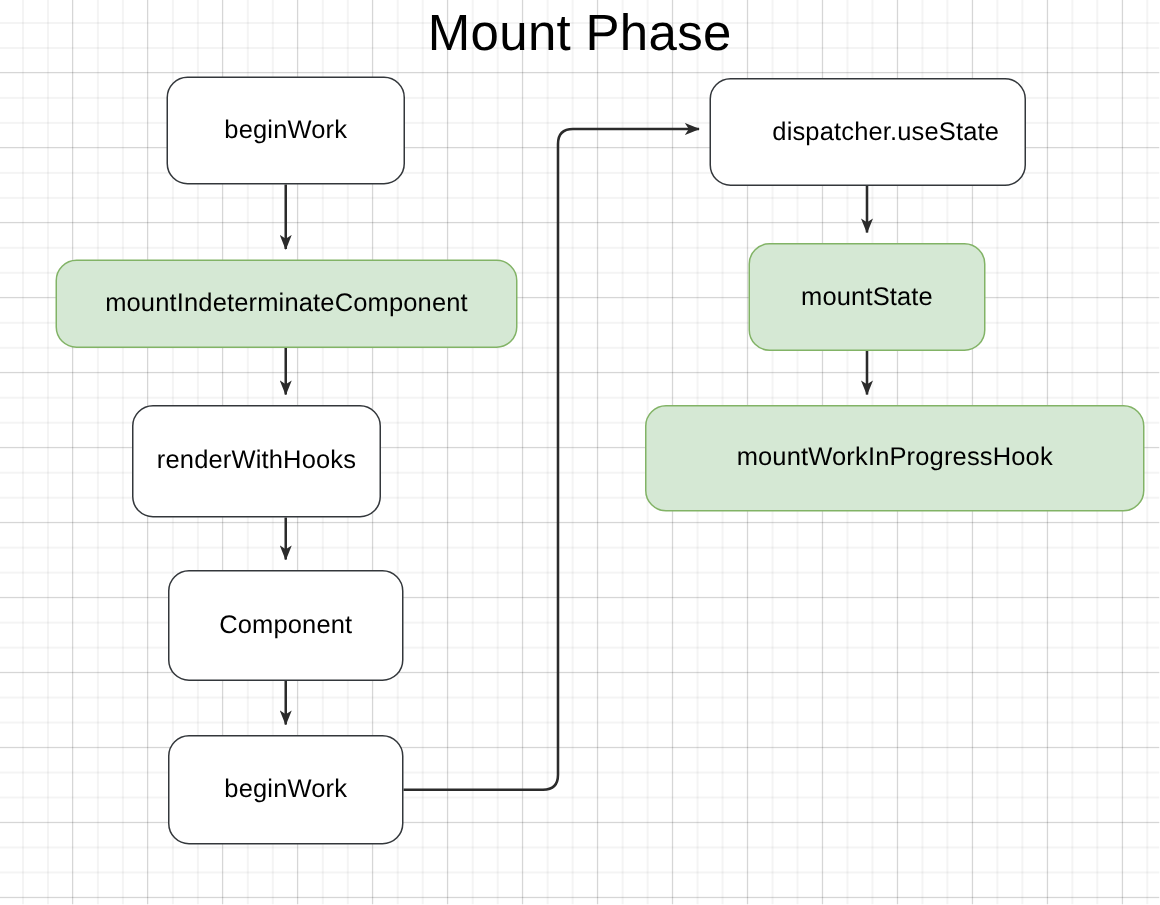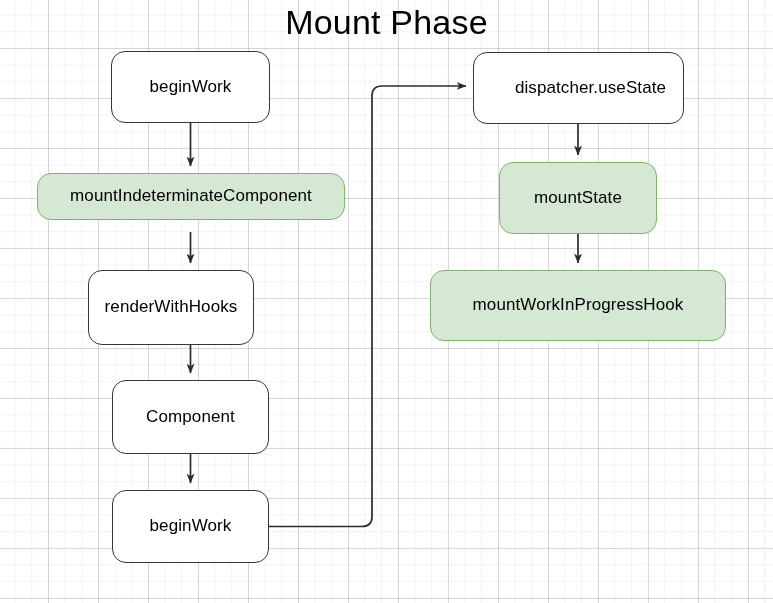--- a/index.html
+++ b/index.html
@@ -89,21 +89,21 @@
 
     <path d="M 578 124 L 578 155" fill="none" stroke="#2b2b2b" stroke-width="1.7" marker-end="url(#arrowhead)"></path>
 
     <path d="M 578 234 L 578 263" fill="none" stroke="#2b2b2b" stroke-width="1.7" marker-end="url(#arrowhead)"></path>
   </svg>
 
   <div class="node plain" style="left:111px; top:51px; width:159px; height:72px;text-align:center;">
     <span>beginWork</span>
   </div>
 
-  <div class="node green" style="left:37px; top:173px; width:308px; height:47px;">
+  <div class="node green" style="left:37px; top:173px; width:308px; height:59px;">
     <span>mountIndeterminateComponent</span>
   </div>
 
   <div class="node plain" style="left:88px; top:270px; width:166px; height:75px;">
     <span>renderWithHooks</span>
   </div>
 
   <div class="node plain" style="left:112px; top:380px; width:157px; height:74px;">
     <span>Component</span>
   </div>
@@ -113,17 +113,17 @@
   </div>
 
   <div class="node plain" style="left:473px; top:52px; width:211px; height:72px;padding-left:32px;">
     <span>dispatcher.useState</span>
   </div>
 
   <div class="node green" style="left:499px; top:162px; width:158px; height:72px;">
     <span>mountState</span>
   </div>
 
-  <div class="node green" style="left:430px; top:270px; width:296px; height:71px;">
+  <div class="node green" style="left:430px; top:270px; width:333px; height:71px;">
     <span>mountWorkInProgressHook</span>
   </div>
 
 </div>
 
 </body></html>

